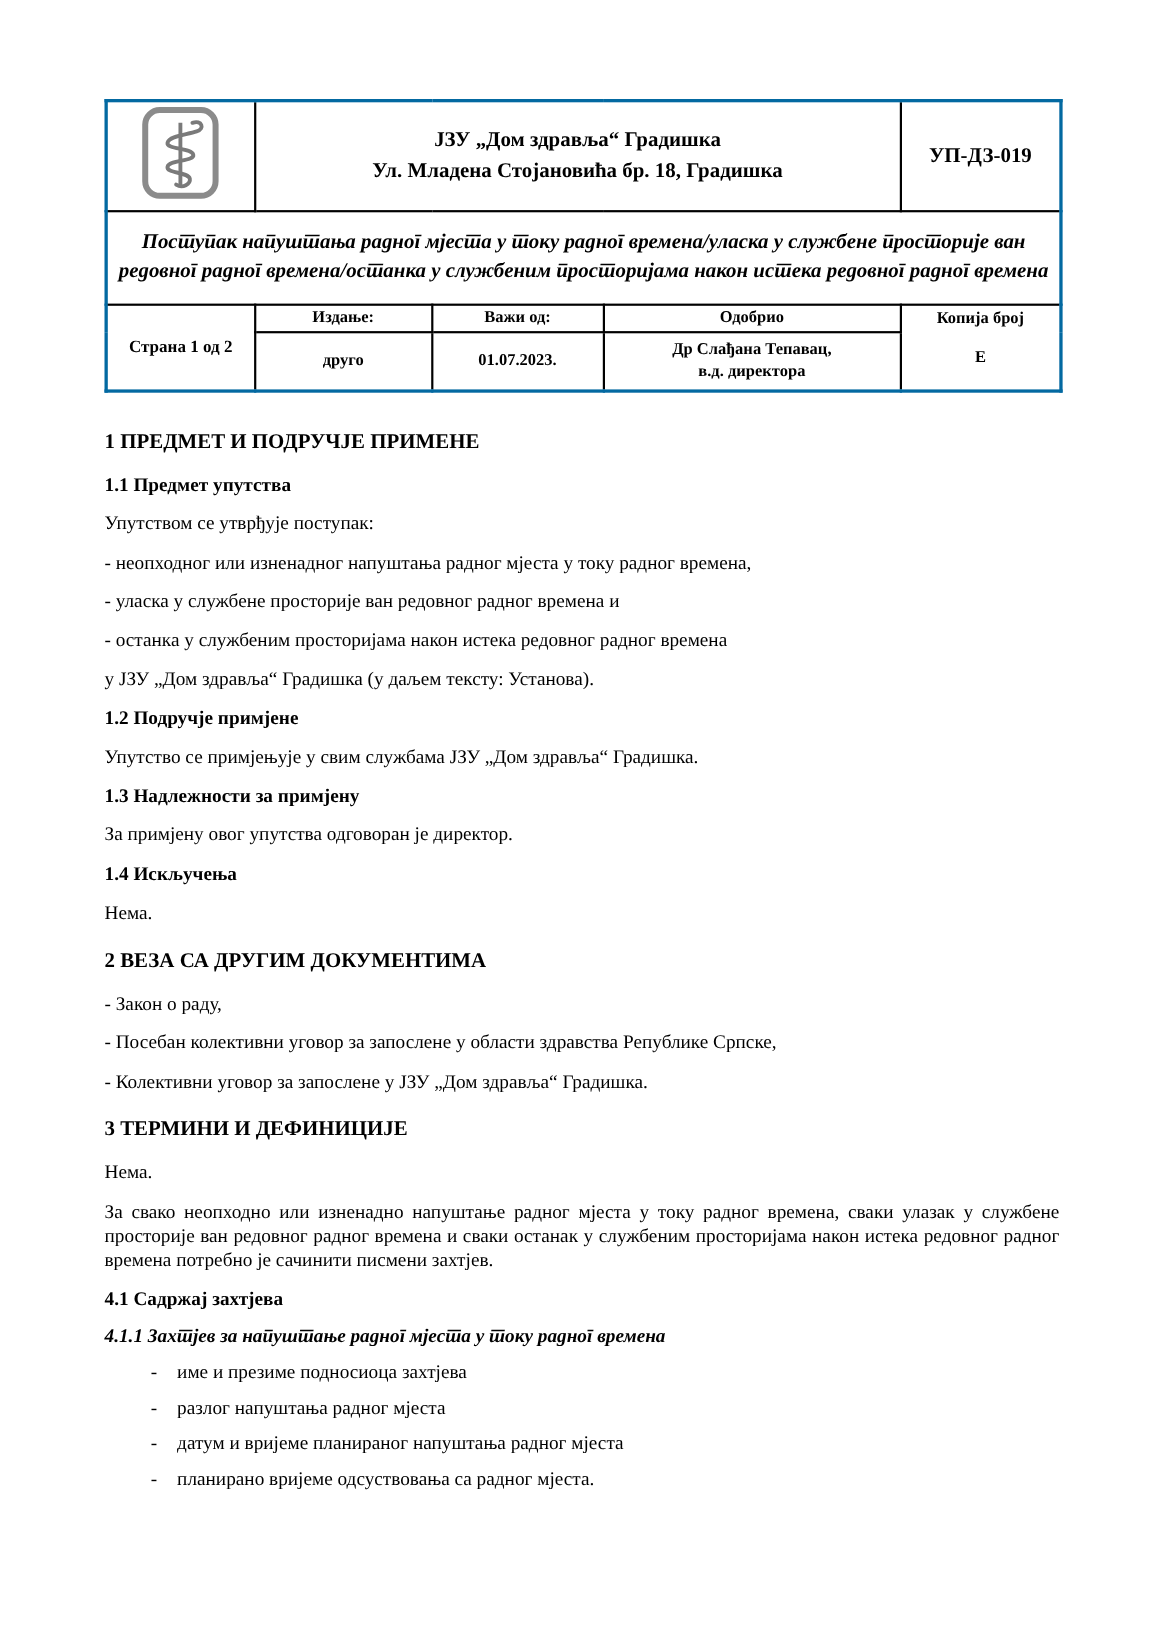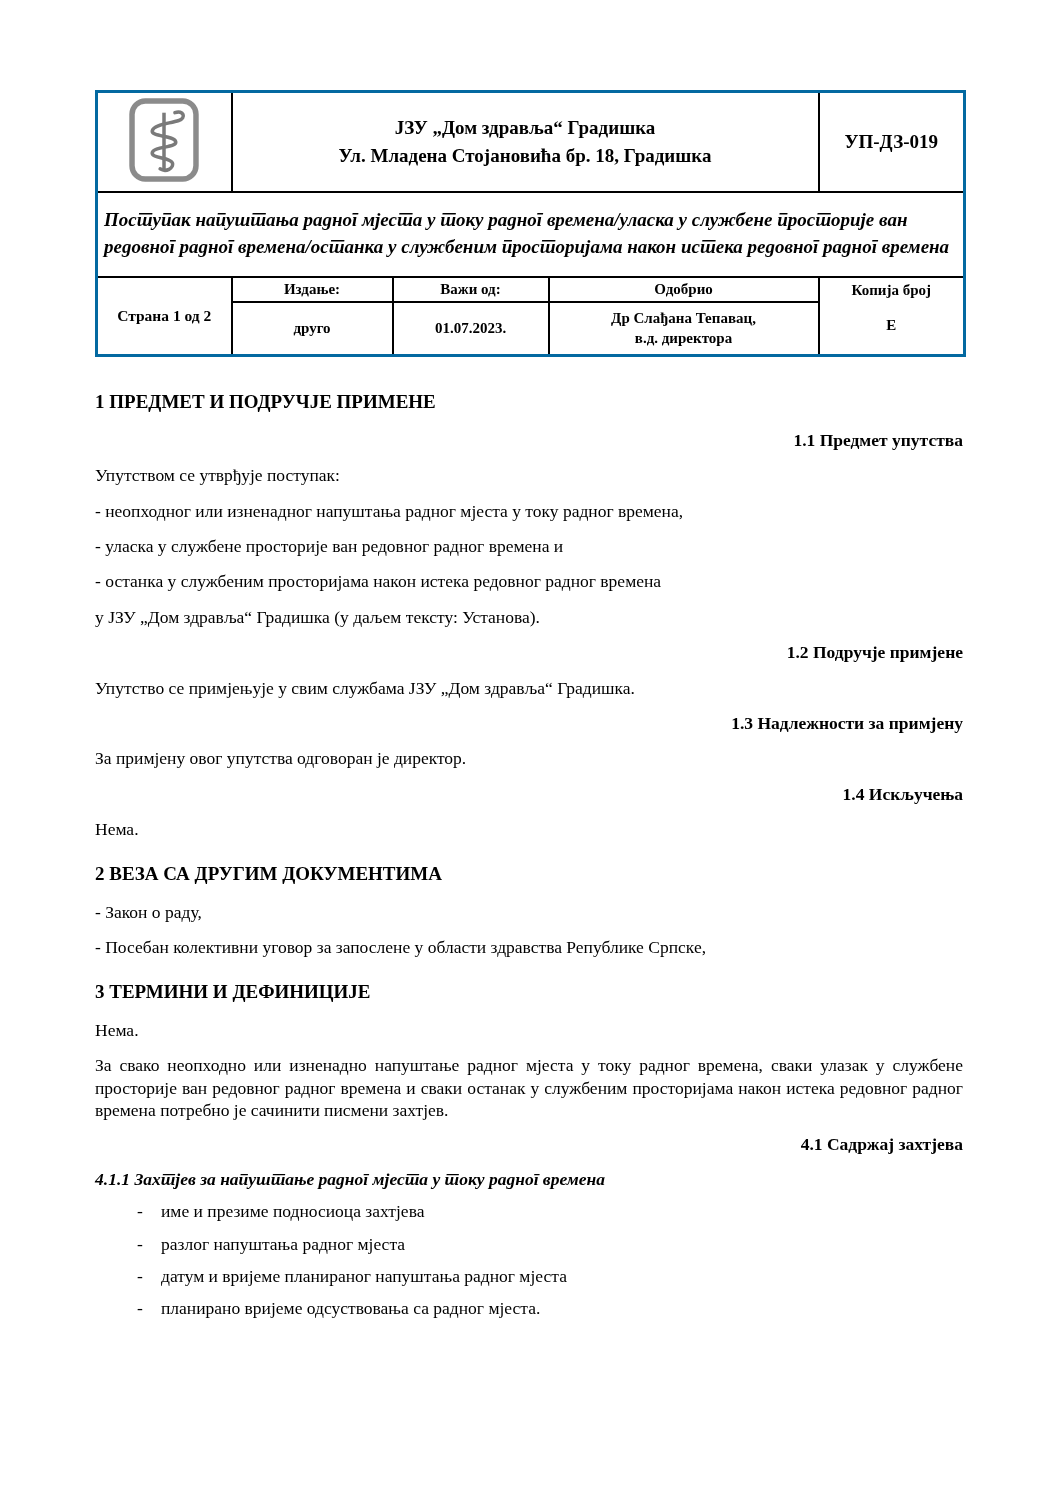--- a/index.html
+++ b/index.html
@@ -28,42 +28,42 @@
   }
   table.doc-header { border: 3px solid #0369a1; }
 
   .logo-cell { text-align: center; }
   .logo-box { display: inline-block; width: 78px; height: 86px; }
 
   .org-cell { text-align: center; font-weight: bold; font-size: 19px; line-height: 1.45; }
   .code-cell { text-align: center; font-weight: bold; font-size: 19px; }
 
   .title-cell {
-    text-align: left;
+    text-align: center;
     font-weight: bold;
     font-style: italic;
     font-size: 19px;
     line-height: 1.42;
     padding: 6px 24px;
     margin-top: 41px;
   }
 
   .page-cell { text-align: center; font-weight: bold; font-size: 15.5px; }
   .meta-label { text-align: center; font-weight: bold; font-size: 15px; height: 22px; padding: 1px 4px; }
   .meta-value { text-align: center; font-weight: bold; font-size: 15px; height: 46px; line-height: 1.35; }
   .copy-cell { text-align: center; font-weight: bold; font-size: 15px; vertical-align: top; padding: 0; }
   .copy-inner { display: flex; flex-direction: column; height: 72px; }
   .copy-inner .copy-label { padding-top: 2px; }
   .copy-inner .copy-value { flex: 1; display: flex; align-items: center; justify-content: center; }
 
   
   .body-text { margin-top: 33px; font-size: 17.5px; line-height: 1.28; }
   .h1 { font-weight: bold; font-size: 19px; margin: 21px 0 15px 0; }
   .h1:first-child { margin-top: 0; }
-  .h2 { font-weight: bold; font-size: 17.5px; margin: 12px 0 10px 0; text-align: right; }
+  .h2 { font-weight: bold; font-size: 17.5px; margin: 12px 0 10px 0; }
   .h3i { font-weight: bold; font-style: italic; font-size: 17.5px; margin: 12px 0 10px 0; }
   .p { margin: 13px 0; }
   .pj { margin: 10px 0; text-align: justify; }
   .li { display: flex; margin: 10px 0 10px 42px; }
   .li .marker { width: 24px; flex: 0 0 24px; }
 </style>
 </head>
 <body>
 
 <div class="page">
@@ -129,20 +129,21 @@
     <div class="p">у ЈЗУ „Дом здравља“ Градишка (у даљем тексту: Установа).</div>
     <div class="h2">1.2 Подручје примјене</div>
     <div class="p">Упутство се примјењује у свим службама ЈЗУ „Дом здравља“ Градишка.</div>
     <div class="h2">1.3 Надлежности за примјену</div>
     <div class="p">За примјену овог упутства одговоран је директор.</div>
     <div class="h2">1.4 Искључења</div>
     <div class="p">Нема.</div>
     <div class="h1">2 ВЕЗА СА ДРУГИМ ДОКУМЕНТИМА</div>
     <div class="p">- Закон о раду,</div>
     <div class="p">- Посебан колективни уговор за запослене у области здравства Републике Српске,</div>
+    <div class="p">- Колективни уговор за запослене у ЈЗУ „Дом здравља“ Градишка.</div>
     <div class="h1">3 ТЕРМИНИ И ДЕФИНИЦИЈЕ</div>
     <div class="p">Нема.</div>
     <div class="pj">За свако неопходно или изненадно напуштање радног мјеста у току радног времена, сваки улазак у службене просторије ван редовног радног времена и сваки останак у службеним просторијама након истека редовног радног времена потребно је сачинити писмени захтјев.</div>
     <div class="h2">4.1 Садржај захтјева</div>
     <div class="h3i">4.1.1 Захтјев за напуштање радног мјеста у току радног времена</div>
     <div class="li">
       <span class="marker">-</span>
       <span>име и презиме подносиоца захтјева</span>
     </div>
     <div class="li">

